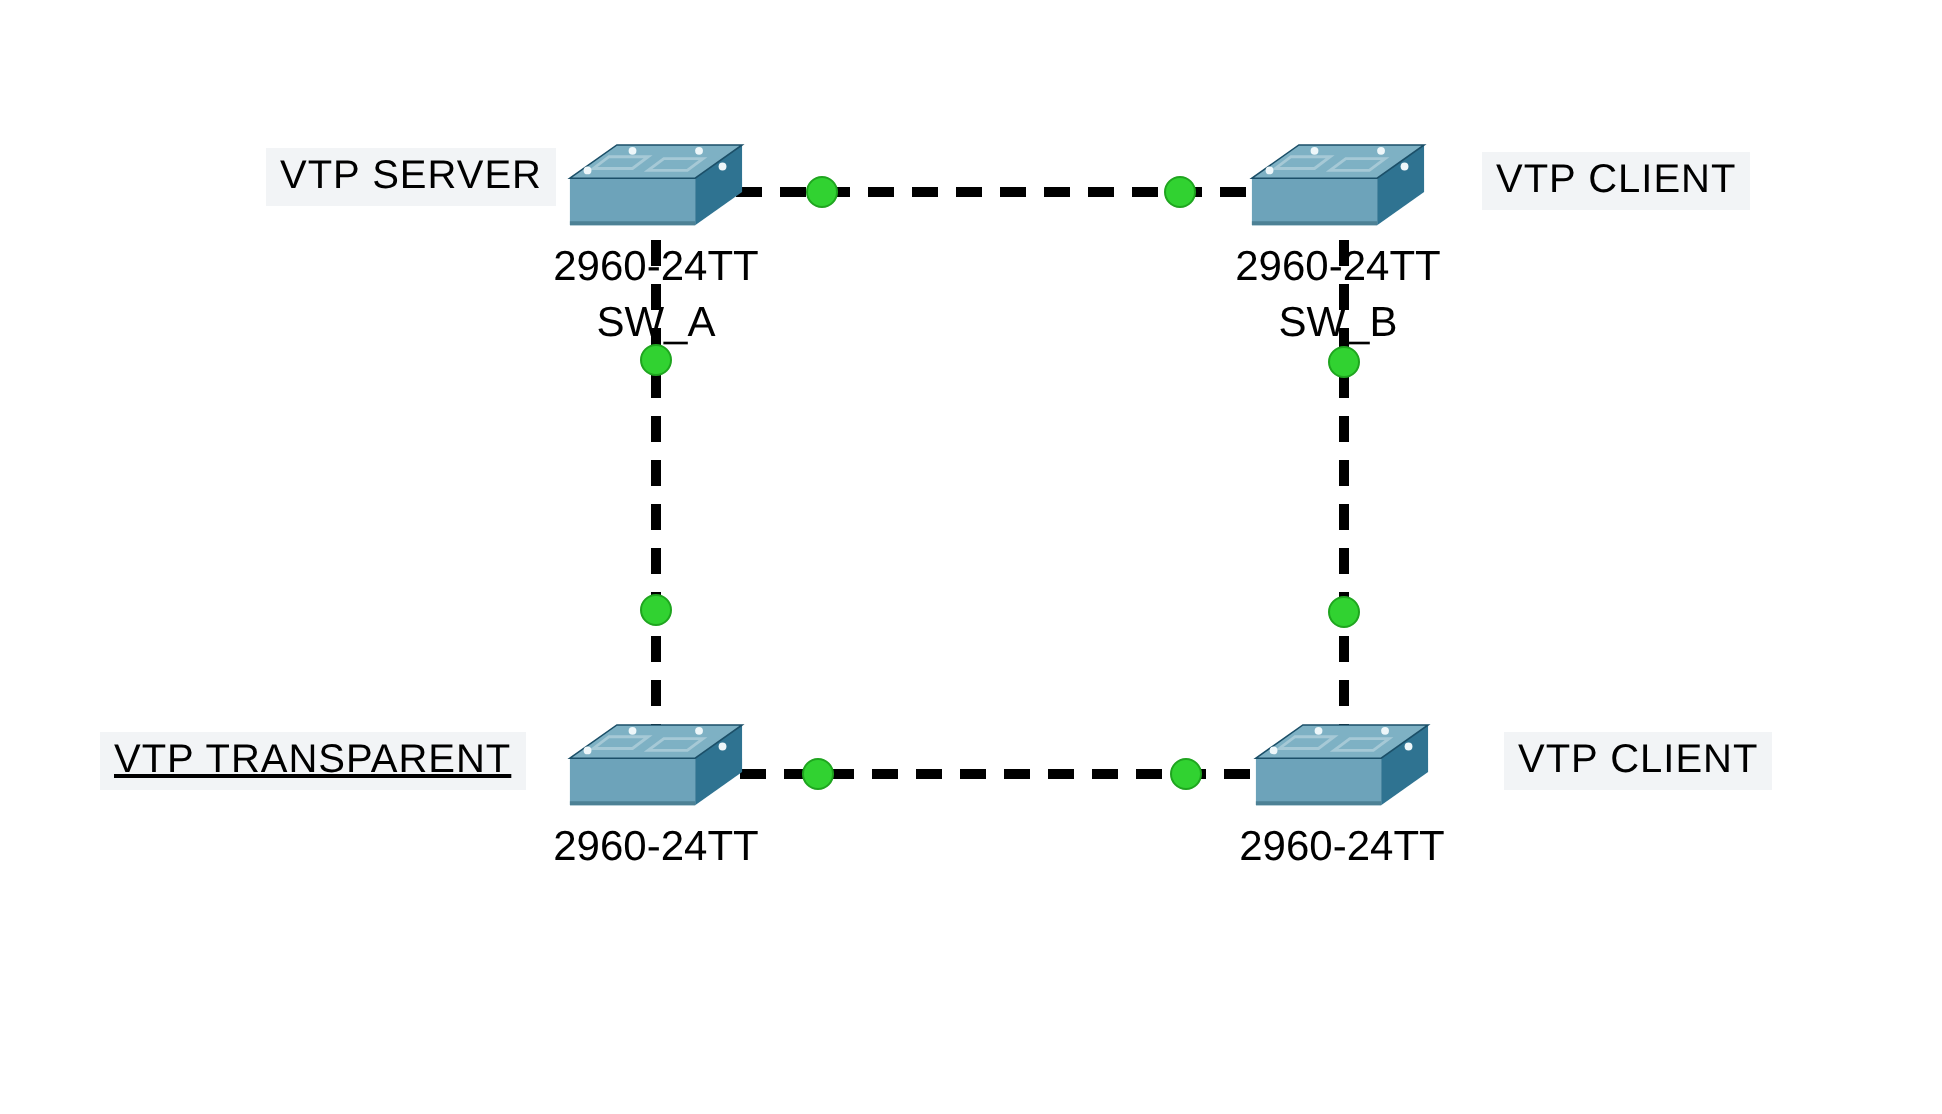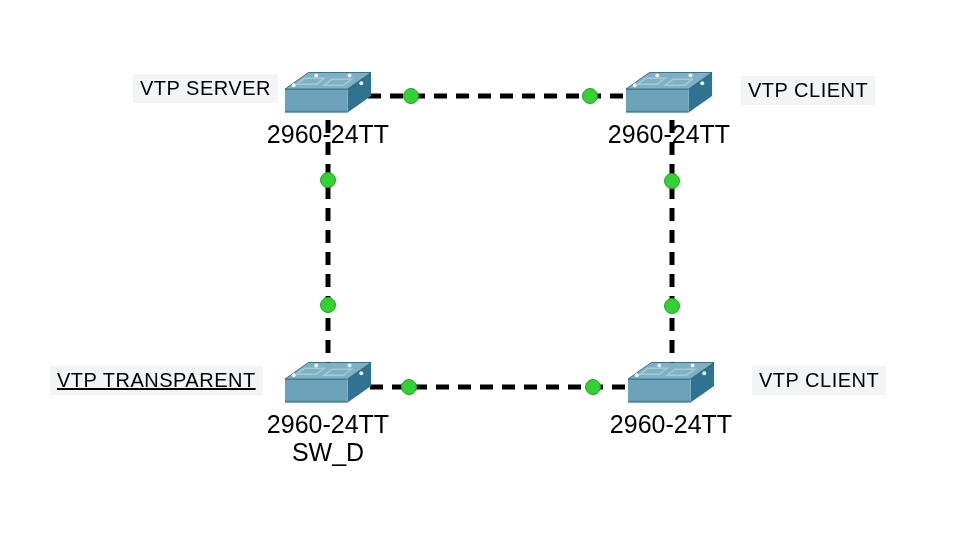--- a/index.html
+++ b/index.html
@@ -25,21 +25,21 @@
     white-space:nowrap;
     z-index:1;
   }
   
   .device{position:absolute;width:90px;height:52px;}
   .device .icon{position:absolute;left:0;top:0;z-index:4;}
   .device .labels{
     position:absolute;
     top:52px;left:-35px;width:160px;
     text-align:center;
-    font-size:25px;
+    font-size:21px;
     line-height:28px;
     z-index:2;
     white-space:nowrap;
   }
   
   svg.links{
     position:absolute;left:0;top:0;width:971px;height:557px;
     z-index:3;
   }
   svg.links line{stroke:#000000;stroke-width:5;stroke-dasharray:13 9;}
@@ -72,57 +72,58 @@
       <polygon points="2,21 26,4 90,4 66,21" fill="#7eb1c4" stroke="#1b4f68" stroke-width="0.8"></polygon>
       <polygon points="14,16 34,16 42,10 22,10" fill="none" stroke="#a6c9d6" stroke-width="1.5"></polygon>
       <polygon points="42,17 62,17 70,11 50,11" fill="none" stroke="#a6c9d6" stroke-width="1.5"></polygon>
       <circle cx="11" cy="17" r="2" fill="#eef7fa"></circle>
         <circle cx="34" cy="7" r="2" fill="#eef7fa"></circle>
       <circle cx="68" cy="7" r="2" fill="#eef7fa"></circle>
         <circle cx="80" cy="15" r="2" fill="#eef7fa"></circle>
     </svg>
     <div class="labels">
       <div>2960-24TT</div>
+      <div>SW_A</div>
     </div>
   </div>
 
   <div class="device" style="left:624px;top:68px;">
     <svg class="icon" width="90" height="52" viewBox="0 0 92 52">
       <polygon points="66,21 90,4 90,28 66,45" fill="#2f7391"></polygon>
       <polygon points="2,21 66,21 66,45 2,45" fill="#6da3ba"></polygon>
       <polygon points="2,43 66,43 66,45 2,45" fill="#4d8195"></polygon>
       <polygon points="2,21 26,4 90,4 66,21" fill="#7eb1c4" stroke="#1b4f68" stroke-width="0.8"></polygon>
       <polygon points="14,16 34,16 42,10 22,10" fill="none" stroke="#a6c9d6" stroke-width="1.5"></polygon>
       <polygon points="42,17 62,17 70,11 50,11" fill="none" stroke="#a6c9d6" stroke-width="1.5"></polygon>
       <circle cx="11" cy="17" r="2" fill="#eef7fa"></circle>
         <circle cx="34" cy="7" r="2" fill="#eef7fa"></circle>
       <circle cx="68" cy="7" r="2" fill="#eef7fa"></circle>
         <circle cx="80" cy="15" r="2" fill="#eef7fa"></circle>
     </svg>
     <div class="labels">
       <div>2960-24TT</div>
+      <div>SW_B</div>
     </div>
   </div>
 
   <div class="device" style="left:283px;top:358px;">
     <svg class="icon" width="90" height="52" viewBox="0 0 92 52">
       <polygon points="66,21 90,4 90,28 66,45" fill="#2f7391"></polygon>
       <polygon points="2,21 66,21 66,45 2,45" fill="#6da3ba"></polygon>
       <polygon points="2,43 66,43 66,45 2,45" fill="#4d8195"></polygon>
       <polygon points="2,21 26,4 90,4 66,21" fill="#7eb1c4" stroke="#1b4f68" stroke-width="0.8"></polygon>
       <polygon points="14,16 34,16 42,10 22,10" fill="none" stroke="#a6c9d6" stroke-width="1.5"></polygon>
       <polygon points="42,17 62,17 70,11 50,11" fill="none" stroke="#a6c9d6" stroke-width="1.5"></polygon>
       <circle cx="11" cy="17" r="2" fill="#eef7fa"></circle>
         <circle cx="34" cy="7" r="2" fill="#eef7fa"></circle>
       <circle cx="68" cy="7" r="2" fill="#eef7fa"></circle>
         <circle cx="80" cy="15" r="2" fill="#eef7fa"></circle>
     </svg>
     <div class="labels">
       <div>2960-24TT</div>
-      <div>SW_D</div>
     </div>
   </div>
 
   <div class="device" style="left:626px;top:358px;">
     <svg class="icon" width="90" height="52" viewBox="0 0 92 52">
       <polygon points="66,21 90,4 90,28 66,45" fill="#2f7391"></polygon>
       <polygon points="2,21 66,21 66,45 2,45" fill="#6da3ba"></polygon>
       <polygon points="2,43 66,43 66,45 2,45" fill="#4d8195"></polygon>
       <polygon points="2,21 26,4 90,4 66,21" fill="#7eb1c4" stroke="#1b4f68" stroke-width="0.8"></polygon>
       <polygon points="14,16 34,16 42,10 22,10" fill="none" stroke="#a6c9d6" stroke-width="1.5"></polygon>

